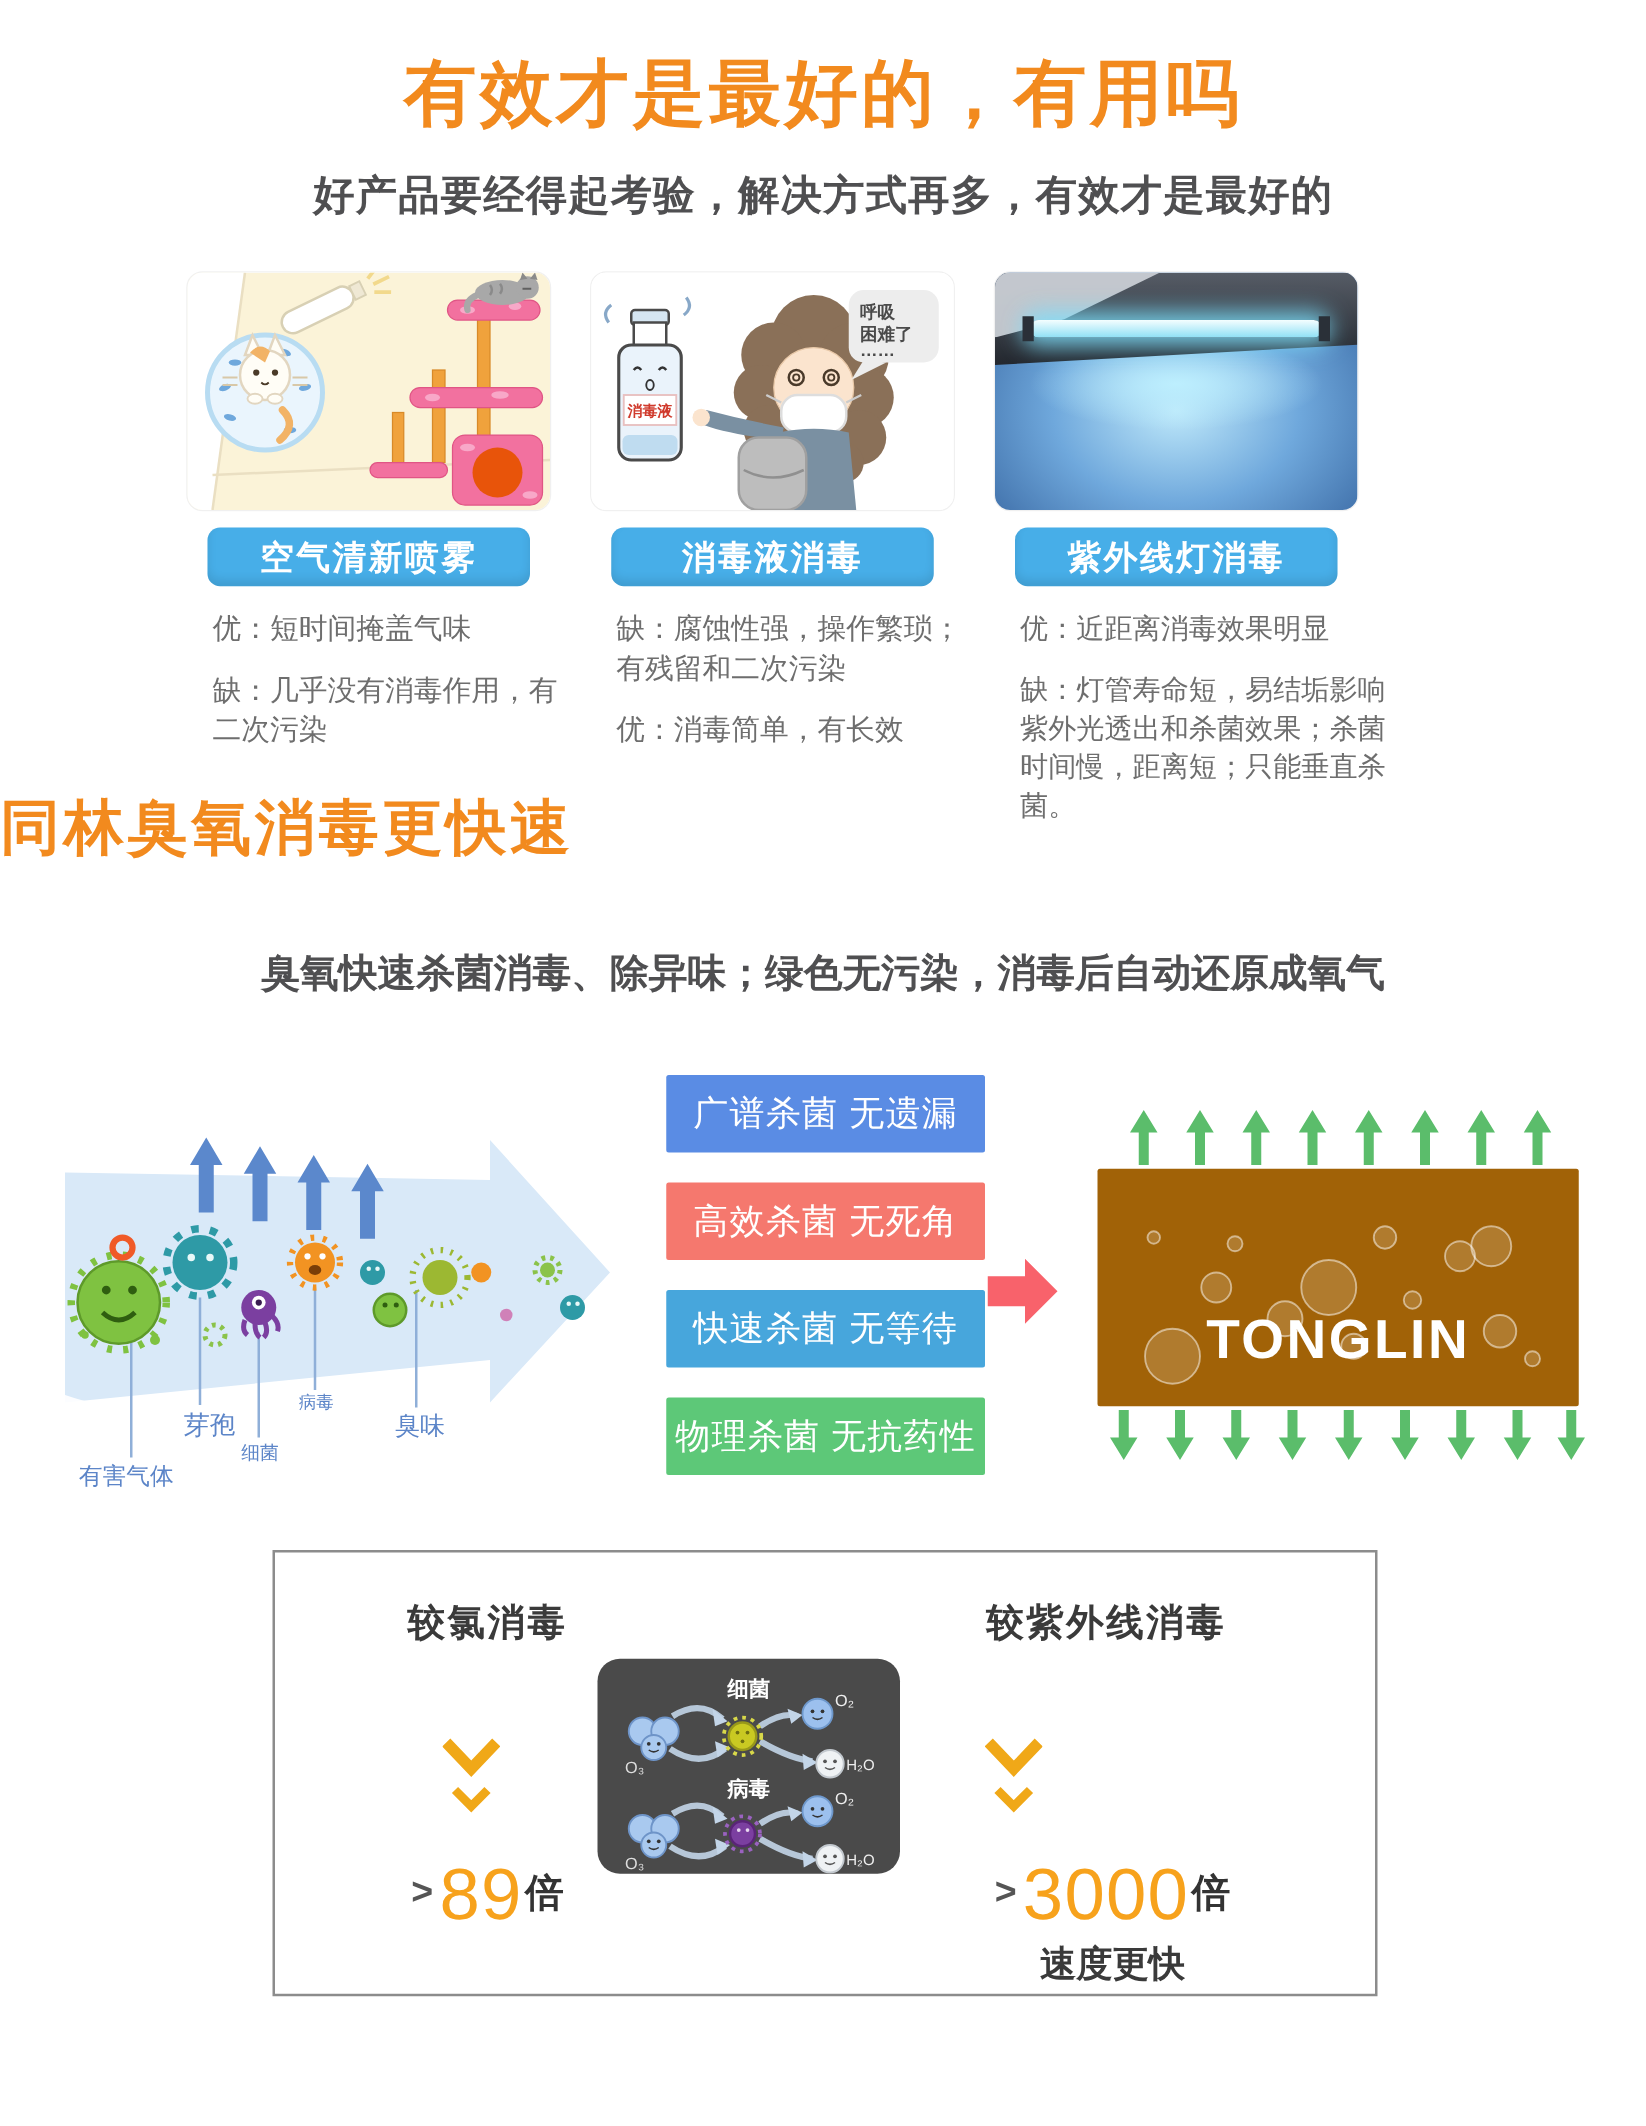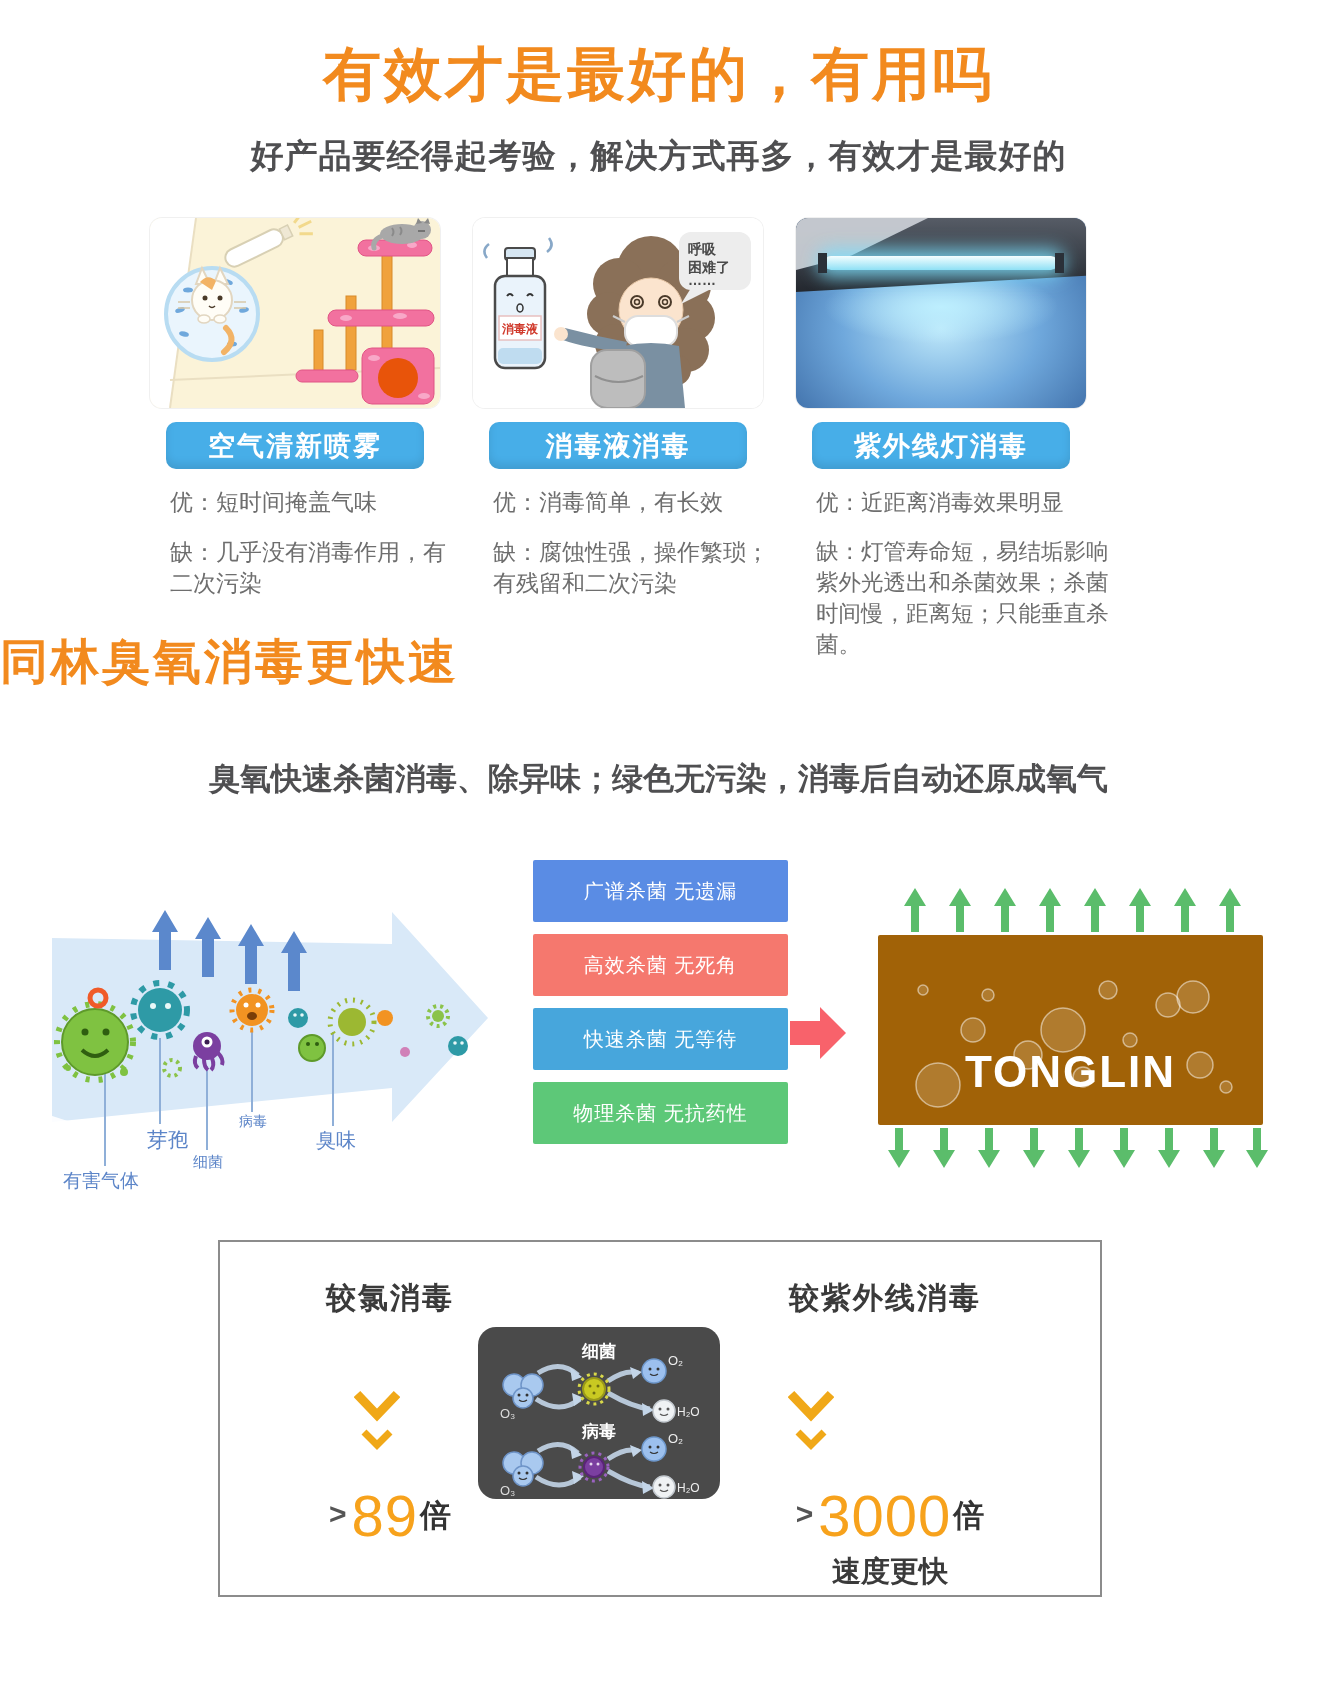--- a/index.html
+++ b/index.html
@@ -33,23 +33,23 @@
   
   .flow-svg { position:absolute; left:40px; top:860px; }
   .poll { position:absolute; color:#5c85c8; font-weight:500; }
   .poll-0 { left:63px;  top:1168px; font-size:19px; }
   .poll-1 { left:147px; top:1126px; font-size:21px; }
   .poll-2 { left:193px; top:1153px; font-size:15px; }
   .poll-3 { left:239px; top:1113px; font-size:14px; }
   .poll-4 { left:316px; top:1127px; font-size:20px; }
 
   .bars { position:absolute; left:533px; top:860px; }
-  .bar { width:255px; height:62px; margin-bottom:12px; border-radius:2px;
+  .bar { width:255px; height:62px; margin-bottom:24px; border-radius:2px;
          display:flex; align-items:center; justify-content:center;
-         color:#fff; font-size:20px; font-weight:500; letter-spacing:1px; white-space:nowrap; }
+         color:#fff; font-size:28px; font-weight:500; letter-spacing:1px; white-space:nowrap; }
 
   .red-arrow { position:absolute; left:790px; top:1005px; }
 
   .gbox { position:absolute; left:878px; top:935px; width:385px; height:190px; border-radius:2px; }
   .gbox .brand { position:absolute; left:0; right:0; top:112px; text-align:center;
                  color:#fff; font-size:44px; font-weight:700; letter-spacing:2px; }
   .gbox svg { position:absolute; left:0; top:0; }
   .garr-up   { position:absolute; left:900px; top:888px; }
   .garr-down { position:absolute; left:886px; top:1128px; }
 
@@ -211,22 +211,22 @@
           <g>
             <rect x="206" y="14" width="72" height="58" rx="12" fill="#ededed"></rect>
             <polygon points="218,70 208,86 236,72" fill="#ededed"></polygon>
             <text x="215" y="36" font-size="14" font-weight="bold" fill="#4a4a4a">呼吸</text>
             <text x="215" y="54" font-size="14" font-weight="bold" fill="#4a4a4a">困难了</text>
             <text x="215" y="67" font-size="14" font-weight="bold" fill="#4a4a4a">……</text>
           </g>
         </svg>
       </div>
       <div class="card-label" style="background: rgb(71, 174, 232);">消毒液消毒</div>
+      <p class="card-text">缺：腐蚀性强，操作繁琐；有残留和二次污染</p>
       <p class="card-text">优：消毒简单，有长效</p>
-      <p class="card-text">缺：腐蚀性强，操作繁琐；有残留和二次污染</p>
     </div>
 
     <div class="card">
       <div class="card-img">
         <div class="uv-photo">
           <div class="uv-glow"></div>
           <div class="uv-top"></div>
           <div class="uv-panel"></div>
           <div class="uv-tube"></div>
           <div class="uv-cap l"></div>

